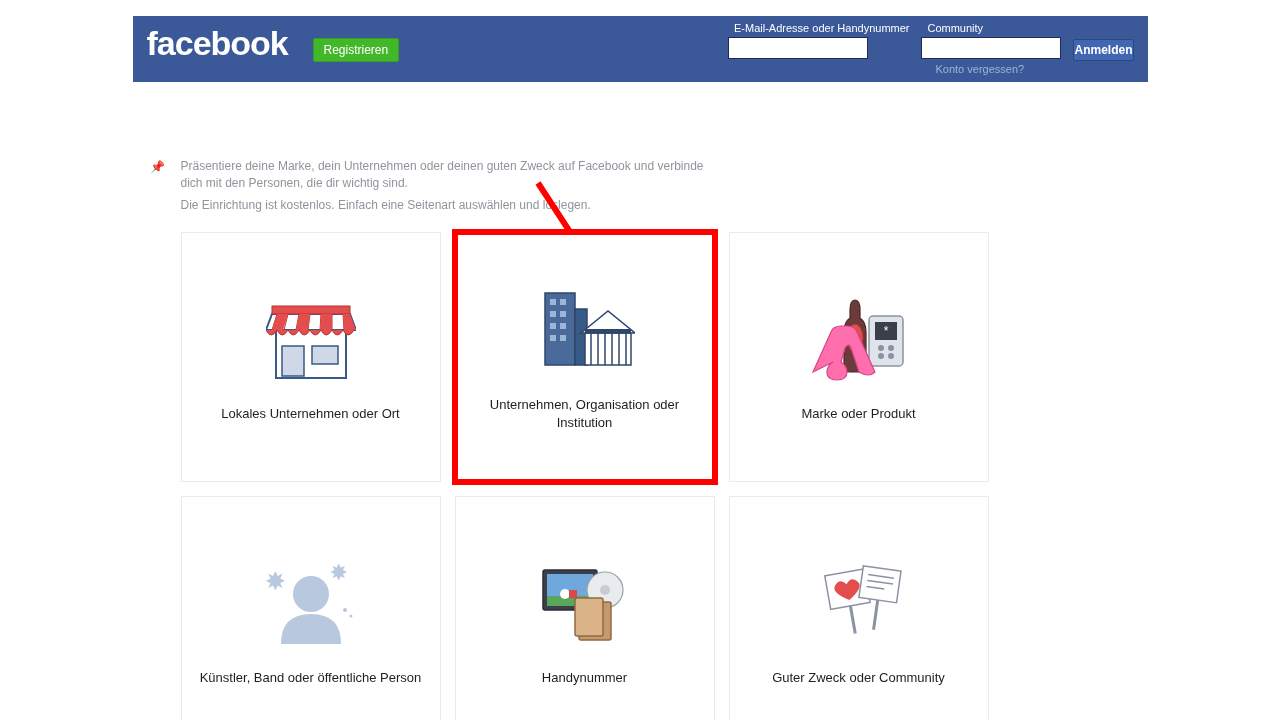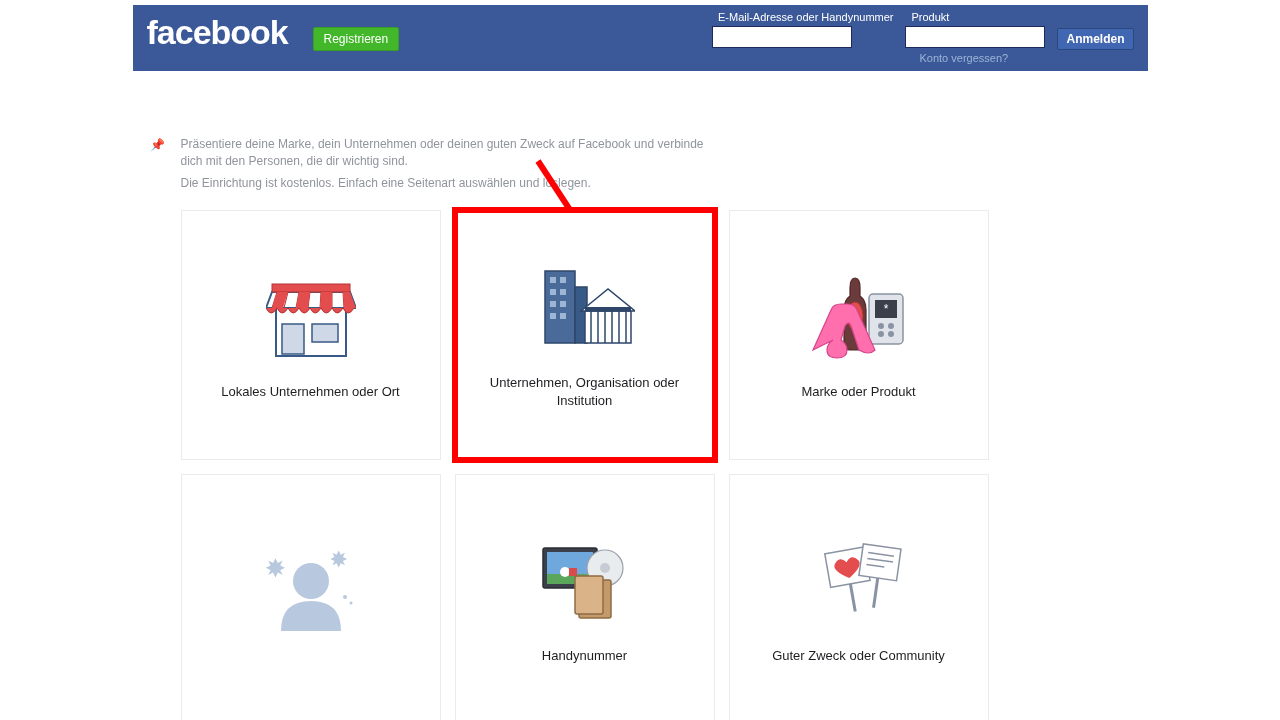--- a/index.html
+++ b/index.html
@@ -1,27 +1,27 @@
 <!DOCTYPE html>
 <html><head>
 <meta charset="utf-8">
 <style>
   * { box-sizing: border-box; margin: 0; padding: 0; }
   body { font-family: Helvetica, Arial, sans-serif; font-size: 13px; color: #1c1e21; background: #fff; width: 1280px; height: 720px; overflow: hidden; position: relative; }
 
   
-  .header { background: #3b5998; height: 66px; width: 1015px; margin: 5px auto; position: relative; padding: 0 14px; }
+  .header { background: #3b5998; height: 66px; width: 1015px; margin: 16px auto; position: relative; padding: 0 14px; }
   .logo { position: absolute; left: 14px; top: 8px; color: #fff; font-weight: bold; font-size: 34px; letter-spacing: -1px; }
   .register-btn { position: absolute; left: 180px; top: 22px; background: #42b72a; color: #fff; border: 1px solid #3a9e22; padding: 4px 10px; font-size: 12px; font-weight: normal; border-radius: 2px; cursor: pointer; }
   .login-form { position: absolute; right: 14px; top: 6px; display: flex; gap: 12px; align-items: flex-start; }
   .login-field { display: flex; flex-direction: column; }
   .login-label { color: #fff; font-size: 11px; margin-bottom: 3px; padding-left: 6px; }
   .login-input { width: 140px; height: 22px; border: 1px solid #1d2a5b; padding: 2px 4px; font-size: 12px; }
   .login-forgot { color: #9cb4d8; font-size: 11px; margin-top: 4px; text-decoration: none; padding-left: 14px; }
-  .login-btn { margin-top: 17px; background: #4267b2; color: #fff; border: 1px solid #29487d; padding: 3px 8px; font-size: 12px; font-weight: bold; border-radius: 2px; cursor: pointer; }
+  .login-btn { margin-top: 17px; background: #4267b2; color: #fff; border: 1px solid #29487d; padding: 3px 0; font-size: 12px; font-weight: bold; border-radius: 2px; cursor: pointer; }
 
   
   .content { width: 1015px; margin: 0 auto; padding: 60px 24px 0 24px; position: relative; }
   .pin { position: absolute; left: 18px; top: 62px; font-size: 12px; color: #f7923a; }
   .page-title { font-size: 16px; font-weight: bold; color: #1c1e21; margin-left: 24px; margin-bottom: 14px; }
   .page-desc { font-size: 12px; color: #90949c; margin-left: 24px; max-width: 540px; line-height: 1.4; margin-bottom: 6px; }
   .page-sub { font-size: 12px; color: #90949c; margin-left: 24px; margin-bottom: 20px; }
 
   .grid { display: grid; grid-template-columns: repeat(3, 260px); gap: 14px; margin-left: 24px; }
   .card { border: 1px solid #e9ebee; background: #fff; height: 250px; position: relative; display: flex; flex-direction: column; align-items: center; justify-content: center; padding: 18px; cursor: pointer; }
@@ -38,21 +38,21 @@
 
 <div class="header">
   <div class="logo">facebook</div>
   <button class="register-btn">Registrieren</button>
   <div class="login-form">
     <div class="login-field">
       <label class="login-label">E-Mail-Adresse oder Handynummer</label>
       <input class="login-input" type="text" style="">
     </div>
     <div class="login-field">
-      <label class="login-label">Produkt</label>
+      <label class="login-label">Community</label>
       <input class="login-input" type="password" style="">
       <a href="#" class="login-forgot">Konto vergessen?</a>
     </div>
     <button class="login-btn">Anmelden</button>
   </div>
 </div>
 
 <div class="content">
   <span class="pin">📌</span>
   <div class="page-desc">Präsentiere deine Marke, dein Unternehmen oder deinen guten Zweck auf Facebook und verbinde dich mit den Personen, die dir wichtig sind.</div>
@@ -155,20 +155,21 @@
             </g>
           <g fill="#b8c8de">
               <path d="M78 14 l3 -6 l3 6 l6 -3 l-3 6 l6 3 l-6 3 l3 6 l-6 -3 l-3 6 l-3 -6 l-6 3 l3 -6 l-6 -3 l6 -3 l-3 -6 Z" transform="scale(0.7) translate(30,0)"></path>
             </g>
           <g fill="#b8c8de">
               <circle cx="84" cy="52" r="2"></circle>
               <circle cx="90" cy="58" r="1.5"></circle>
             </g>
         </svg>
       </div>
+      <div class="card-label">Künstler, Band oder öffentliche Person</div>
     </div>
 
     <div class="card">
       <div class="icon-box">
         <svg width="100" height="90" viewBox="0 0 100 90">
           <rect x="8" y="12" width="54" height="40" rx="2" fill="#3a3f4a" stroke="#2a2e36" stroke-width="1.5"></rect>
           <rect x="12" y="16" width="46" height="32" fill="#6fa8dc"></rect>
           <rect x="12" y="38" width="46" height="10" fill="#5aa65a"></rect>
           <circle cx="30" cy="36" r="5" fill="#fff"></circle>
             <rect x="34" y="32" width="8" height="8" fill="#d94b4b"></rect>

